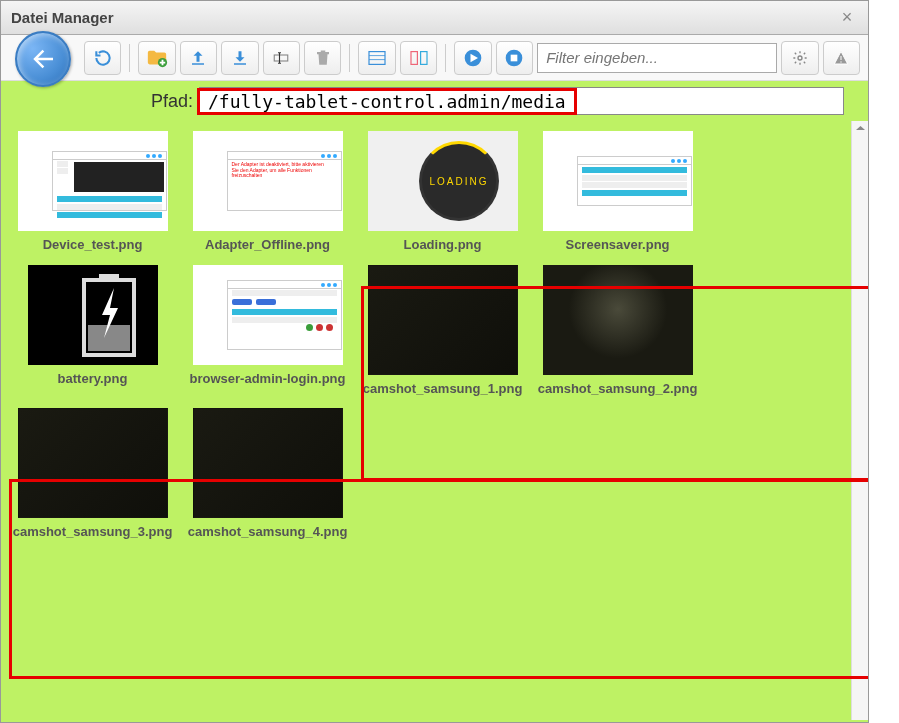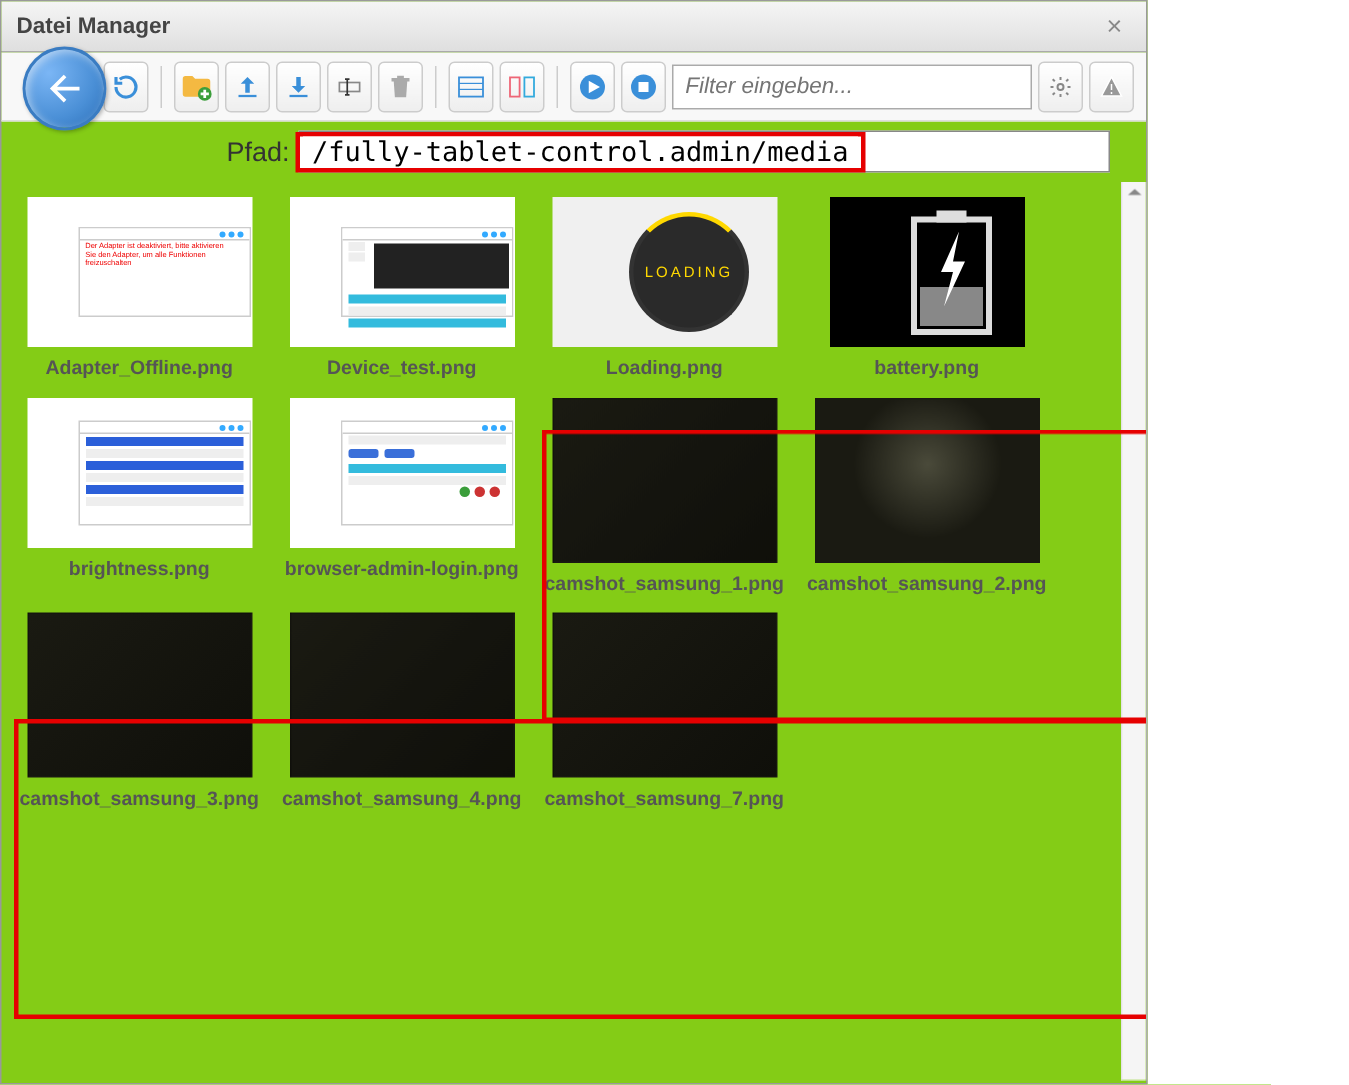--- a/index.html
+++ b/index.html
@@ -1,18 +1,18 @@
 <!DOCTYPE html>
 <html><head>
 <meta charset="utf-8">
 <style>
 * { box-sizing: border-box; margin: 0; padding: 0; }
 body { font-family: Arial, sans-serif; background: #fff; width: 899px; height: 723px; overflow: hidden; position: relative; }
 
-.window { width: 765px; height: 723px; border: 1px solid #999; background: #84cc16; position: relative; }
+.window { width: 869px; height: 723px; border: 1px solid #999; background: #bef264; position: relative; }
 
 .titlebar { height: 34px; background: linear-gradient(#f5f5f5, #dfdfdf); border-bottom: 1px solid #aaa; display: flex; align-items: center; padding: 0 10px; justify-content: space-between; }
 .titlebar-title { font-weight: bold; font-size: 15px; color: #444; }
 .titlebar-close { width: 22px; height: 22px; display: flex; align-items: center; justify-content: center; color: #888; font-size: 18px; cursor: pointer; }
 
 .toolbar { height: 46px; background: #f8f8f8; border-bottom: 1px solid #ddd; display: flex; align-items: center; padding: 0 8px; gap: 4px; position: relative; }
 .back-btn { width: 56px; height: 56px; border-radius: 50%; background: radial-gradient(circle at 30% 30%, #7bb6f5, #4a8fd6 60%, #2c6fb8); border: 2px solid #3a7cc2; display: flex; align-items: center; justify-content: center; cursor: pointer; position: absolute; left: 14px; top: 30px; z-index: 10; box-shadow: inset 2px 2px 6px rgba(255,255,255,0.5), 1px 1px 3px rgba(0,0,0,0.3); }
 .back-btn svg { width: 30px; height: 30px; }
 
 .tb-btn { width: 38px; height: 34px; border: 1px solid #ccc; background: linear-gradient(#fff, #eee); border-radius: 4px; display: flex; align-items: center; justify-content: center; cursor: pointer; }
@@ -183,55 +183,74 @@
           <div class="thumb">
             <div class="mini-ui">
               <div class="mini-header">
                 <span></span>
                 <div class="mini-dots">
                   <div class="mini-dot"></div>
                   <div class="mini-dot"></div>
                   <div class="mini-dot"></div>
                 </div>
               </div>
-              <div class="mini-text-red">Der Adapter ist deaktiviert, bitte aktivieren<br>Sie den Adapter, um alle Funktionen<br>freizuschalten</div>
+              <div style="display:flex">
+                <div style="flex:1">
+                  <div class="mini-table"></div>
+                  <div class="mini-table"></div>
+                </div>
+                <div class="mini-dark-panel"></div>
+              </div>
+              <div class="mini-bar-cyan"></div>
+              <div class="mini-table"></div>
+              <div class="mini-bar-cyan"></div>
             </div>
           </div>
-          <div class="file-label">Adapter_Offline.png</div>
+          <div class="file-label">Device_test.png</div>
         </div>
         <div class="file-item">
           <div class="thumb">
             <div class="mini-ui">
               <div class="mini-header">
                 <span></span>
                 <div class="mini-dots">
                   <div class="mini-dot"></div>
                   <div class="mini-dot"></div>
                   <div class="mini-dot"></div>
                 </div>
               </div>
-              <div style="display:flex">
-                <div style="flex:1">
-                  <div class="mini-table"></div>
-                  <div class="mini-table"></div>
-                </div>
-                <div class="mini-dark-panel"></div>
-              </div>
-              <div class="mini-bar-cyan"></div>
-              <div class="mini-table"></div>
-              <div class="mini-bar-cyan"></div>
+              <div class="mini-text-red">Der Adapter ist deaktiviert, bitte aktivieren<br>Sie den Adapter, um alle Funktionen<br>freizuschalten</div>
             </div>
           </div>
-          <div class="file-label">Device_test.png</div>
+          <div class="file-label">Adapter_Offline.png</div>
         </div>
         <div class="file-item">
           <div class="thumb thumb-loading">
             <div class="thumb-loading-circle">LOADING</div>
           </div>
           <div class="file-label">Loading.png</div>
+        </div>
+        <div class="file-item">
+          <div class="thumb">
+            <div class="mini-ui" style="height:50px">
+              <div class="mini-header">
+                <span></span>
+                <div class="mini-dots">
+                  <div class="mini-dot"></div>
+                  <div class="mini-dot"></div>
+                  <div class="mini-dot"></div>
+                </div>
+              </div>
+              <div class="mini-bar-cyan"></div>
+              <div class="mini-table"></div>
+              <div class="mini-table"></div>
+              <div class="mini-bar-cyan"></div>
+            </div>
+          </div>
+          <div class="file-label">Screensaver.png</div>
         </div>
         <div class="file-item">
           <div class="thumb thumb-battery">
             <svg width="70" height="90" viewBox="0 0 70 90">
               <rect x="10" y="10" width="50" height="75" fill="none" stroke="#ddd" stroke-width="4"></rect>
               <rect x="25" y="4" width="20" height="8" fill="#ddd"></rect>
               <rect x="14" y="55" width="42" height="26" fill="#888"></rect>
               <path fill="#fff" d="M40 18 L28 45 L36 45 L30 68 L44 38 L36 38 Z"></path>
             </svg>
           </div>
@@ -241,41 +260,20 @@
           <div class="thumb">
             <div class="mini-ui" style="height:70px">
               <div class="mini-header">
                 <span></span>
                 <div class="mini-dots">
                   <div class="mini-dot"></div>
                   <div class="mini-dot"></div>
                   <div class="mini-dot"></div>
                 </div>
               </div>
-              <div class="mini-bar"></div>
-              <div class="mini-table"></div>
-              <div class="mini-bar"></div>
-              <div class="mini-table"></div>
-              <div class="mini-bar"></div>
-              <div class="mini-table"></div>
-            </div>
-          </div>
-          <div class="file-label">brightness.png</div>
-        </div>
-        <div class="file-item">
-          <div class="thumb">
-            <div class="mini-ui" style="height:70px">
-              <div class="mini-header">
-                <span></span>
-                <div class="mini-dots">
-                  <div class="mini-dot"></div>
-                  <div class="mini-dot"></div>
-                  <div class="mini-dot"></div>
-                </div>
-              </div>
               <div class="mini-table"></div>
               <div class="mini-btns">
                 <div class="mini-btn-b"></div>
                 <div class="mini-btn-b"></div>
               </div>
               <div class="mini-bar-cyan"></div>
               <div class="mini-table"></div>
               <div style="display:flex;justify-content:flex-end;padding:0 4px">
                 <div class="mini-circles">
                   <div class="mini-circ" style="background:#3b9e3b"></div>
@@ -296,24 +294,20 @@
           <div class="file-label">camshot_samsung_2.png</div>
         </div>
         <div class="file-item">
           <div class="thumb thumb-dark"></div>
           <div class="file-label">camshot_samsung_3.png</div>
         </div>
         <div class="file-item">
           <div class="thumb thumb-dark"></div>
           <div class="file-label">camshot_samsung_4.png</div>
         </div>
-        <div class="file-item">
-          <div class="thumb thumb-dark"></div>
-          <div class="file-label">camshot_samsung_7.png</div>
-        </div>
       </div>
 
     <div class="red-box-1" style="left:360px; top:165px; width:520px; height:195px;"></div>
     <div class="red-box-1" style="left:8px; top:358px; width:872px; height:200px;"></div>
   </div>
 
   <div class="scrollbar-indicator">
     <svg width="17" height="14" viewBox="0 0 17 14">
         <path fill="#888" d="M4 9l4.5-4L13 9z"></path>
       </svg>

